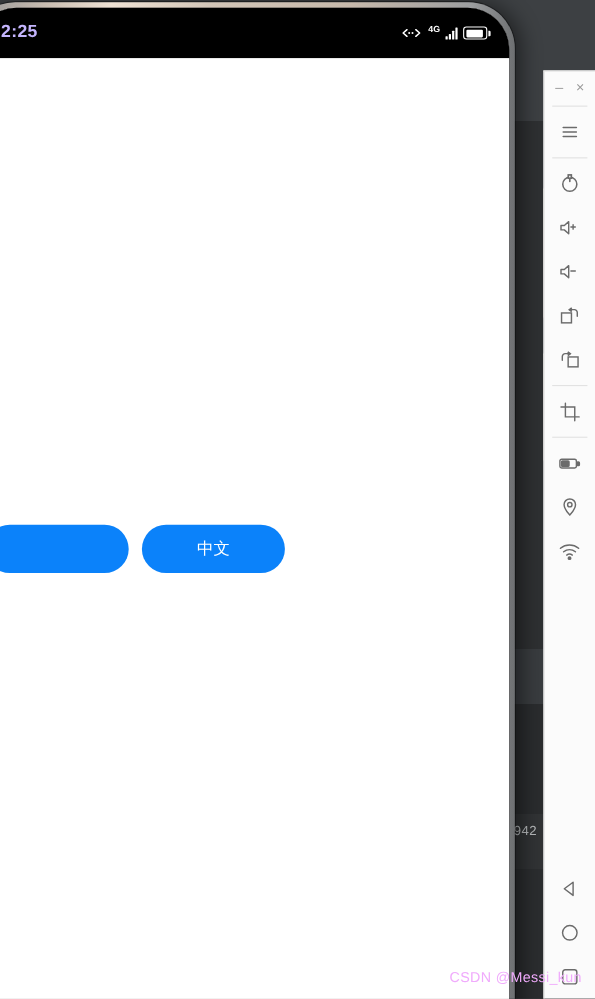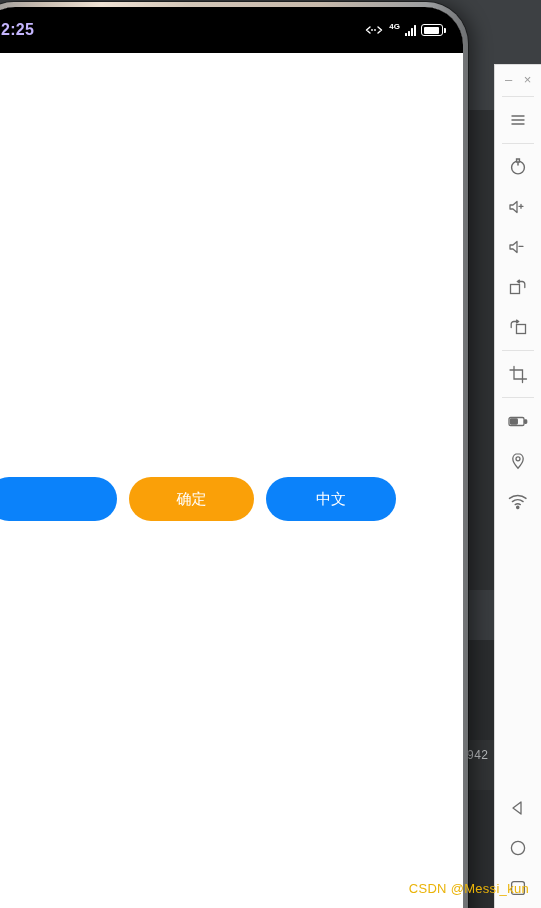--- a/index.html
+++ b/index.html
@@ -125,21 +125,21 @@
     display:flex; align-items:center; justify-content:center;
     cursor:pointer;
   }
   .tb-btn svg { stroke:#6b6b6b; fill:none; stroke-width:1.5; }
   .tb-spacer { flex:1 1 auto; }
   .tb-nav { width:47px; height:40px; display:flex; align-items:center; justify-content:center; cursor:pointer; }
 
   
   .watermark {
     position:absolute; right:12px; bottom:12px;
-    color:#eab308; font-size:13px; letter-spacing:.3px;
+    color:#f0abfc; font-size:13px; letter-spacing:.3px;
     pointer-events:none; z-index:50;
     font-family:"Liberation Sans", sans-serif;
   }
 </style>
 </head>
 <body>
 
 <div id="root">
 
   <div class="backdrop">
@@ -179,21 +179,20 @@
               </span>
             <span class="batt">
                 <span></span>
               </span>
           </div>
         </div>
 
         <div class="app-body">
           <div class="btn-row">
             <button class="pill pill-1"></button>
-            <button class="pill pill-2">确定</button>
             <button class="pill pill-3">中文</button>
           </div>
         </div>
 
       </div>
     </div>
   </div>
 
   <div class="toolbar">
 

